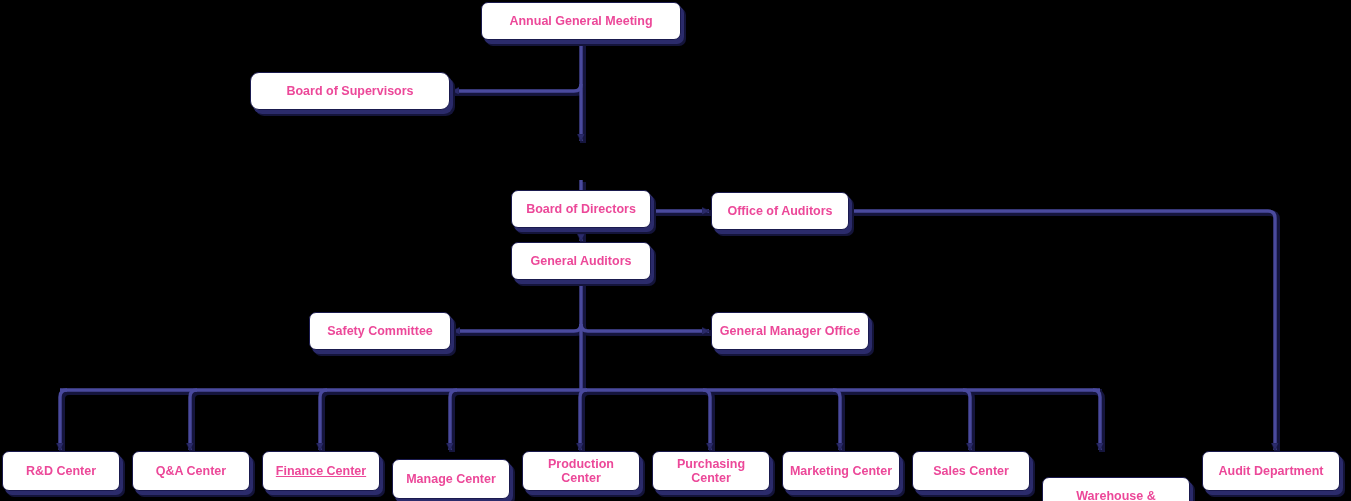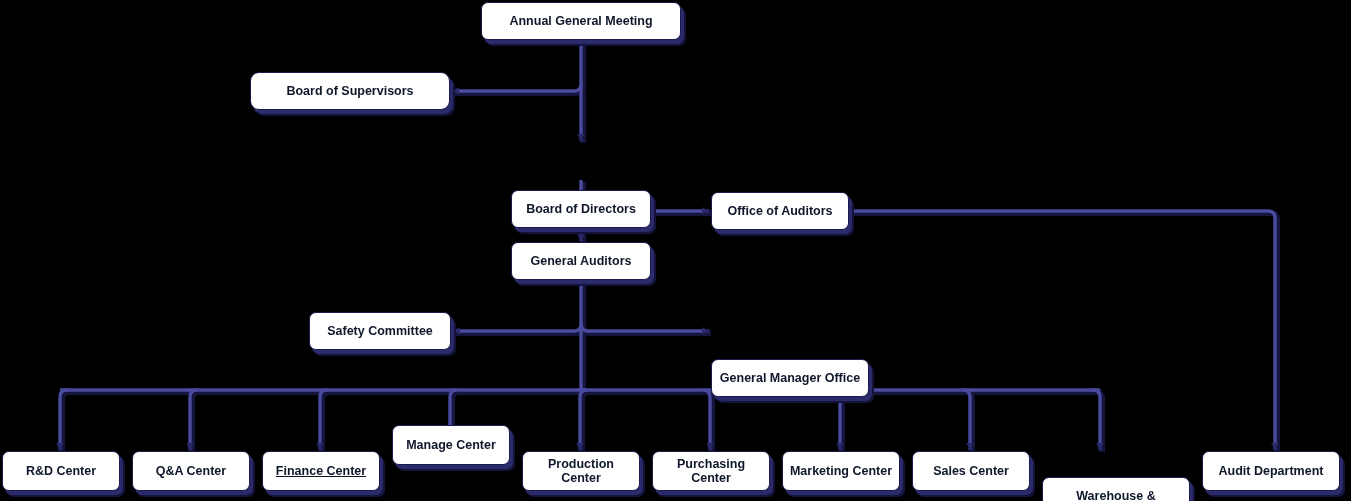--- a/index.html
+++ b/index.html
@@ -13,21 +13,21 @@
 
   
   .node{
     position:absolute;
     background:#ffffff;
     border:1px solid #1a1a4e;
     border-radius:7px;
     box-shadow:3px 4px 0 0 #2b2b6b, 5px 6px 0 0 #14143a;
     display:flex;align-items:center;justify-content:center;
     text-align:center;
-    color:#0f172a;
+    color:#ec4899;
     font-size:12.5px;
     font-weight:bold;
     line-height:1.15;
     box-sizing:border-box;
     padding:2px 6px;
     z-index:2;
   }
 </style>
 </head>
 <body>
@@ -95,33 +95,33 @@
       </div>
       <div class="node" style="left: 711px; top: 192px; width: 138px; height: 38px;">
         <span>Office of Auditors</span>
       </div>
       <div class="node" style="left: 511px; top: 242px; width: 140px; height: 38px;">
         <span>General Auditors</span>
       </div>
       <div class="node" style="left: 309px; top: 312px; width: 142px; height: 38px;">
         <span>Safety Committee</span>
       </div>
-      <div class="node" style="left: 711px; top: 312px; width: 158px; height: 38px; margin-top: 47px;">
+      <div class="node" style="left: 711px; top: 312px; width: 158px; height: 38px;">
         <span>General Manager Office</span>
       </div>
       <div class="node" style="left: 2px; top: 451px; width: 118px; height: 40px;">
         <span>R&amp;D Center</span>
       </div>
       <div class="node" style="left: 132px; top: 451px; width: 118px; height: 40px;">
         <span>Q&amp;A Center</span>
       </div>
       <div class="node" style="left: 262px; top: 451px; width: 118px; height: 40px; text-decoration: underline;">
         <span>Finance Center</span>
       </div>
-      <div class="node" style="left: 392px; top: 425px; width: 118px; height: 40px;">
+      <div class="node" style="left: 392px; top: 459px; width: 118px; height: 40px;">
         <span>Manage Center</span>
       </div>
       <div class="node" style="left: 522px; top: 451px; width: 118px; height: 40px;">
         <span>Production Center</span>
       </div>
       <div class="node" style="left: 652px; top: 451px; width: 118px; height: 40px;">
         <span>Purchasing Center</span>
       </div>
       <div class="node" style="left: 782px; top: 451px; width: 118px; height: 40px;">
         <span>Marketing Center</span>

